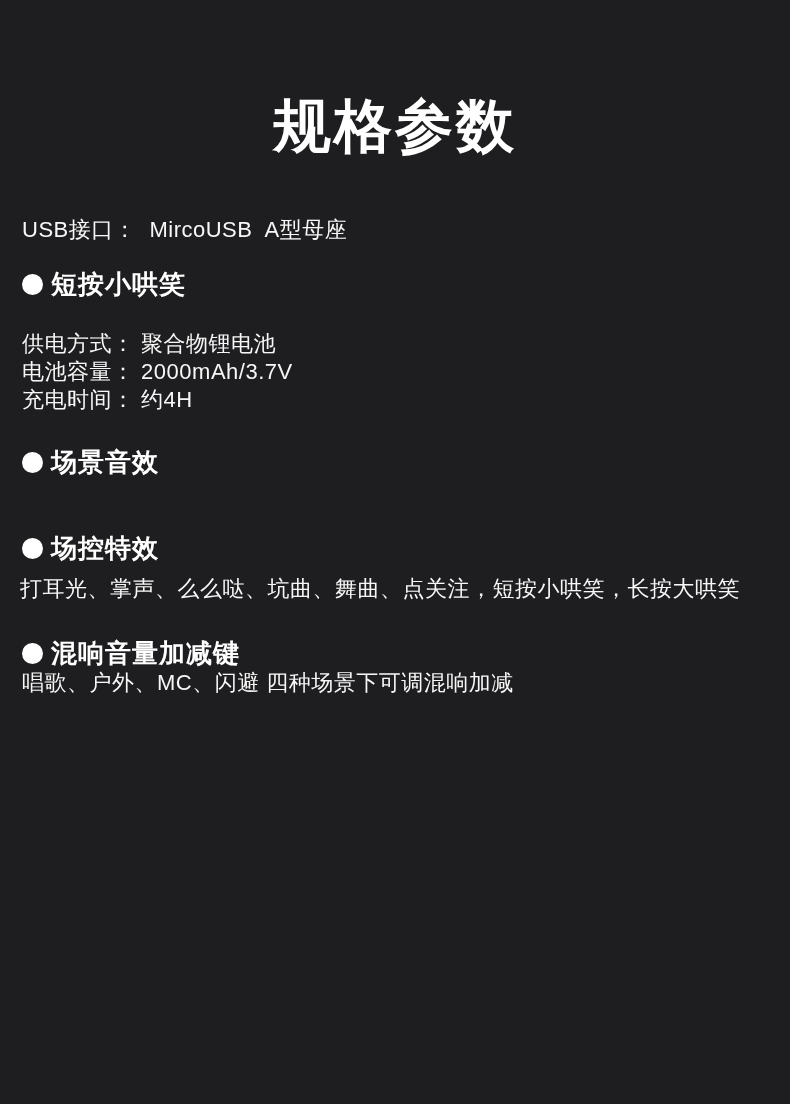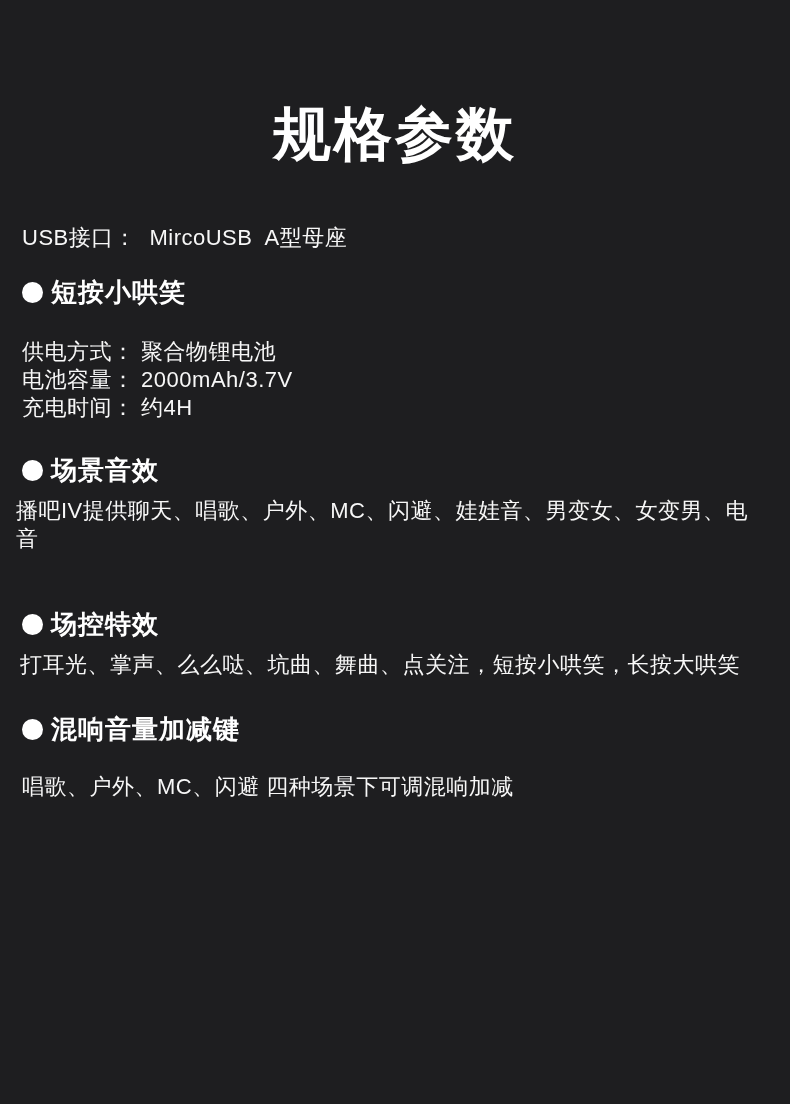--- a/index.html
+++ b/index.html
@@ -9,21 +9,21 @@
   }
   .page {
     position: relative;
     width: 790px;
     height: 843px;
     background: #1e1e20;
     color: #ffffff;
     font-family: "Liberation Sans", "DejaVu Sans", sans-serif;
     overflow: hidden;
     box-sizing: border-box;
-    padding: 8px 22px;
+    padding: 0 22px;
   }
   .title {
     margin: 92px 0 0 0;
     text-align: center;
     font-size: 58px;
     line-height: 68px;
     font-weight: 900;
     letter-spacing: 3px;
     color: #ffffff;
   }
@@ -63,21 +63,21 @@
   .usb-line             { margin-top: 13px; }
   .sec-analog           { margin-top: 25px; }
   .analog-body          { margin-top: 13px; }
   .sec-battery          { margin-top: 31px; }
   .battery-body         { margin-top: 14px; }
   .sec-scene            { margin-top: 33px; }
   .scene-body           { margin-top: 12px; margin-left: -6px; }
   .sec-effects          { margin-top: 56px; }
   .effects-body         { margin-top: 12px; margin-left: -2px; }
   .sec-reverb           { margin-top: 35px; }
-  .reverb-body          { margin-top: 29px; }
+  .reverb-body          { margin-top: 1px; }
 </style>
 </head>
 <body>
 
 <div class="page">
 
   <h1 class="title">规格参数</h1>
 
   <section class="sec-interface">
     <div class="line usb-line">USB接口：  MircoUSB  A型母座</div>
@@ -96,23 +96,20 @@
       <div class="line">电池容量： 2000mAh/3.7V</div>
       <div class="line">充电时间： 约4H</div>
     </div>
   </section>
 
   <section class="sec-scene">
     <div class="sec-header">
       <span class="bullet"></span>
       <span class="sec-title">场景音效</span>
     </div>
-    <div class="scene-body">
-      <div class="line">播吧IV提供聊天、唱歌、户外、MC、闪避、娃娃音、男变女、女变男、电音</div>
-    </div>
   </section>
 
   <section class="sec-effects">
     <div class="sec-header">
       <span class="bullet"></span>
       <span class="sec-title">场控特效</span>
     </div>
     <div class="effects-body">
       <div class="line">打耳光、掌声、么么哒、坑曲、舞曲、点关注，短按小哄笑，长按大哄笑</div>
     </div>

